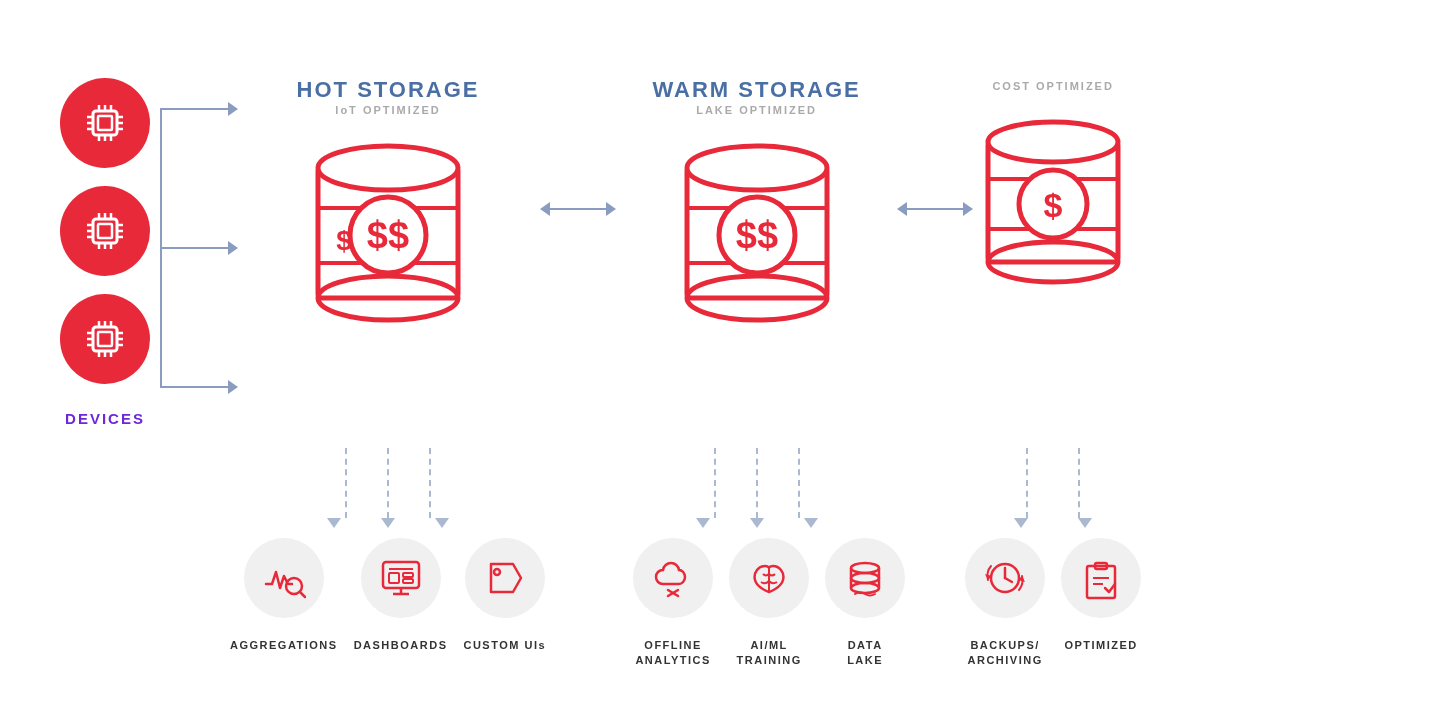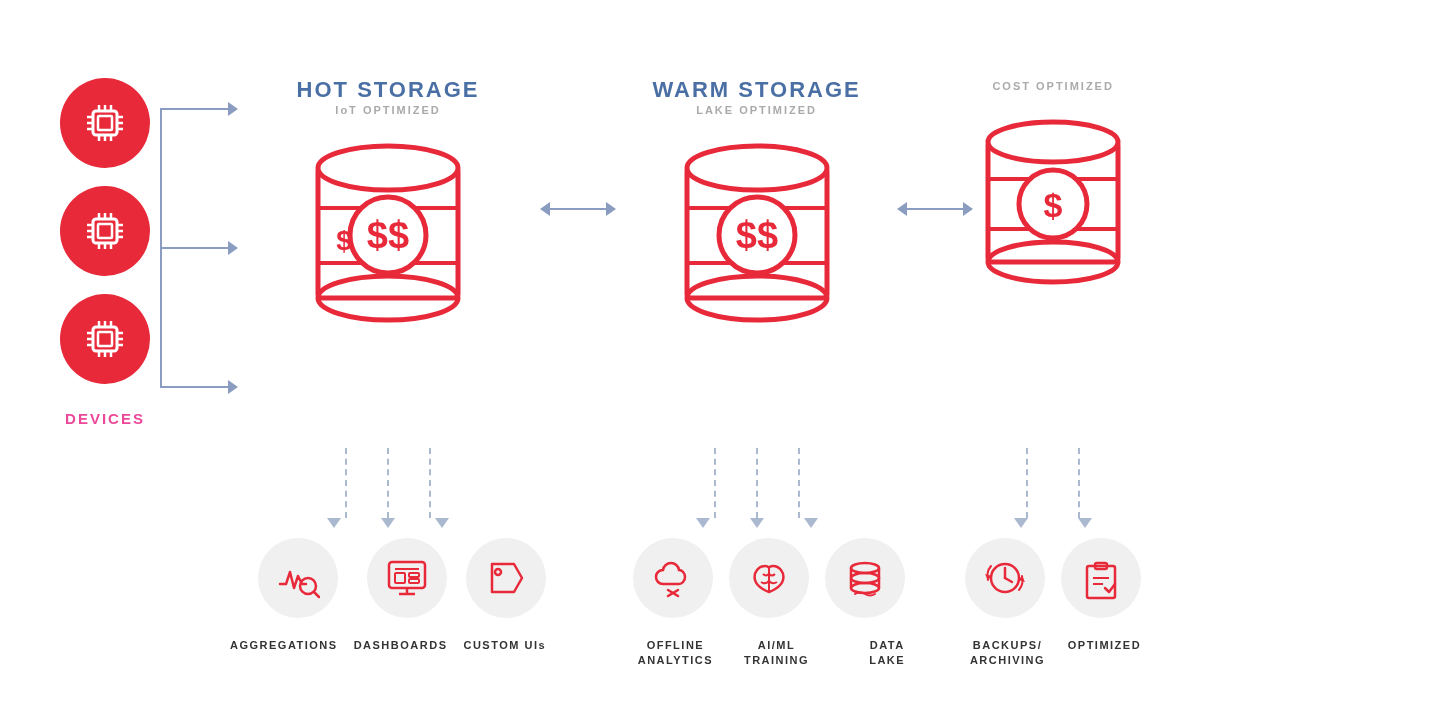--- a/index.html
+++ b/index.html
@@ -43,21 +43,21 @@
     }
 
     .device-icon svg {
       width: 52px;
       height: 52px;
     }
 
     .devices-label {
       font-size: 15px;
       font-weight: 800;
-      color: #ec4899;
+      color: #6d28d9;
       letter-spacing: 2px;
       margin-top: 8px;
       text-align: center;
     }
 
     .storage-title {
       font-size: 22px;
       font-weight: 900;
       color: #4a6fa5;
       letter-spacing: 2px;
@@ -70,21 +70,21 @@
       font-weight: 700;
       color: #aaa;
       letter-spacing: 2px;
       text-align: center;
       margin-top: 2px;
     }
 
     .feature-item {
       display: flex;
       flex-direction: column;
-      align-items: flex-end;
+      align-items: center;
       gap: 20px;
     }
 
     .feature-circle {
       width: 80px;
       height: 80px;
       border-radius: 50%;
       background: #f0f0f0;
       display: flex;
       align-items: center;

